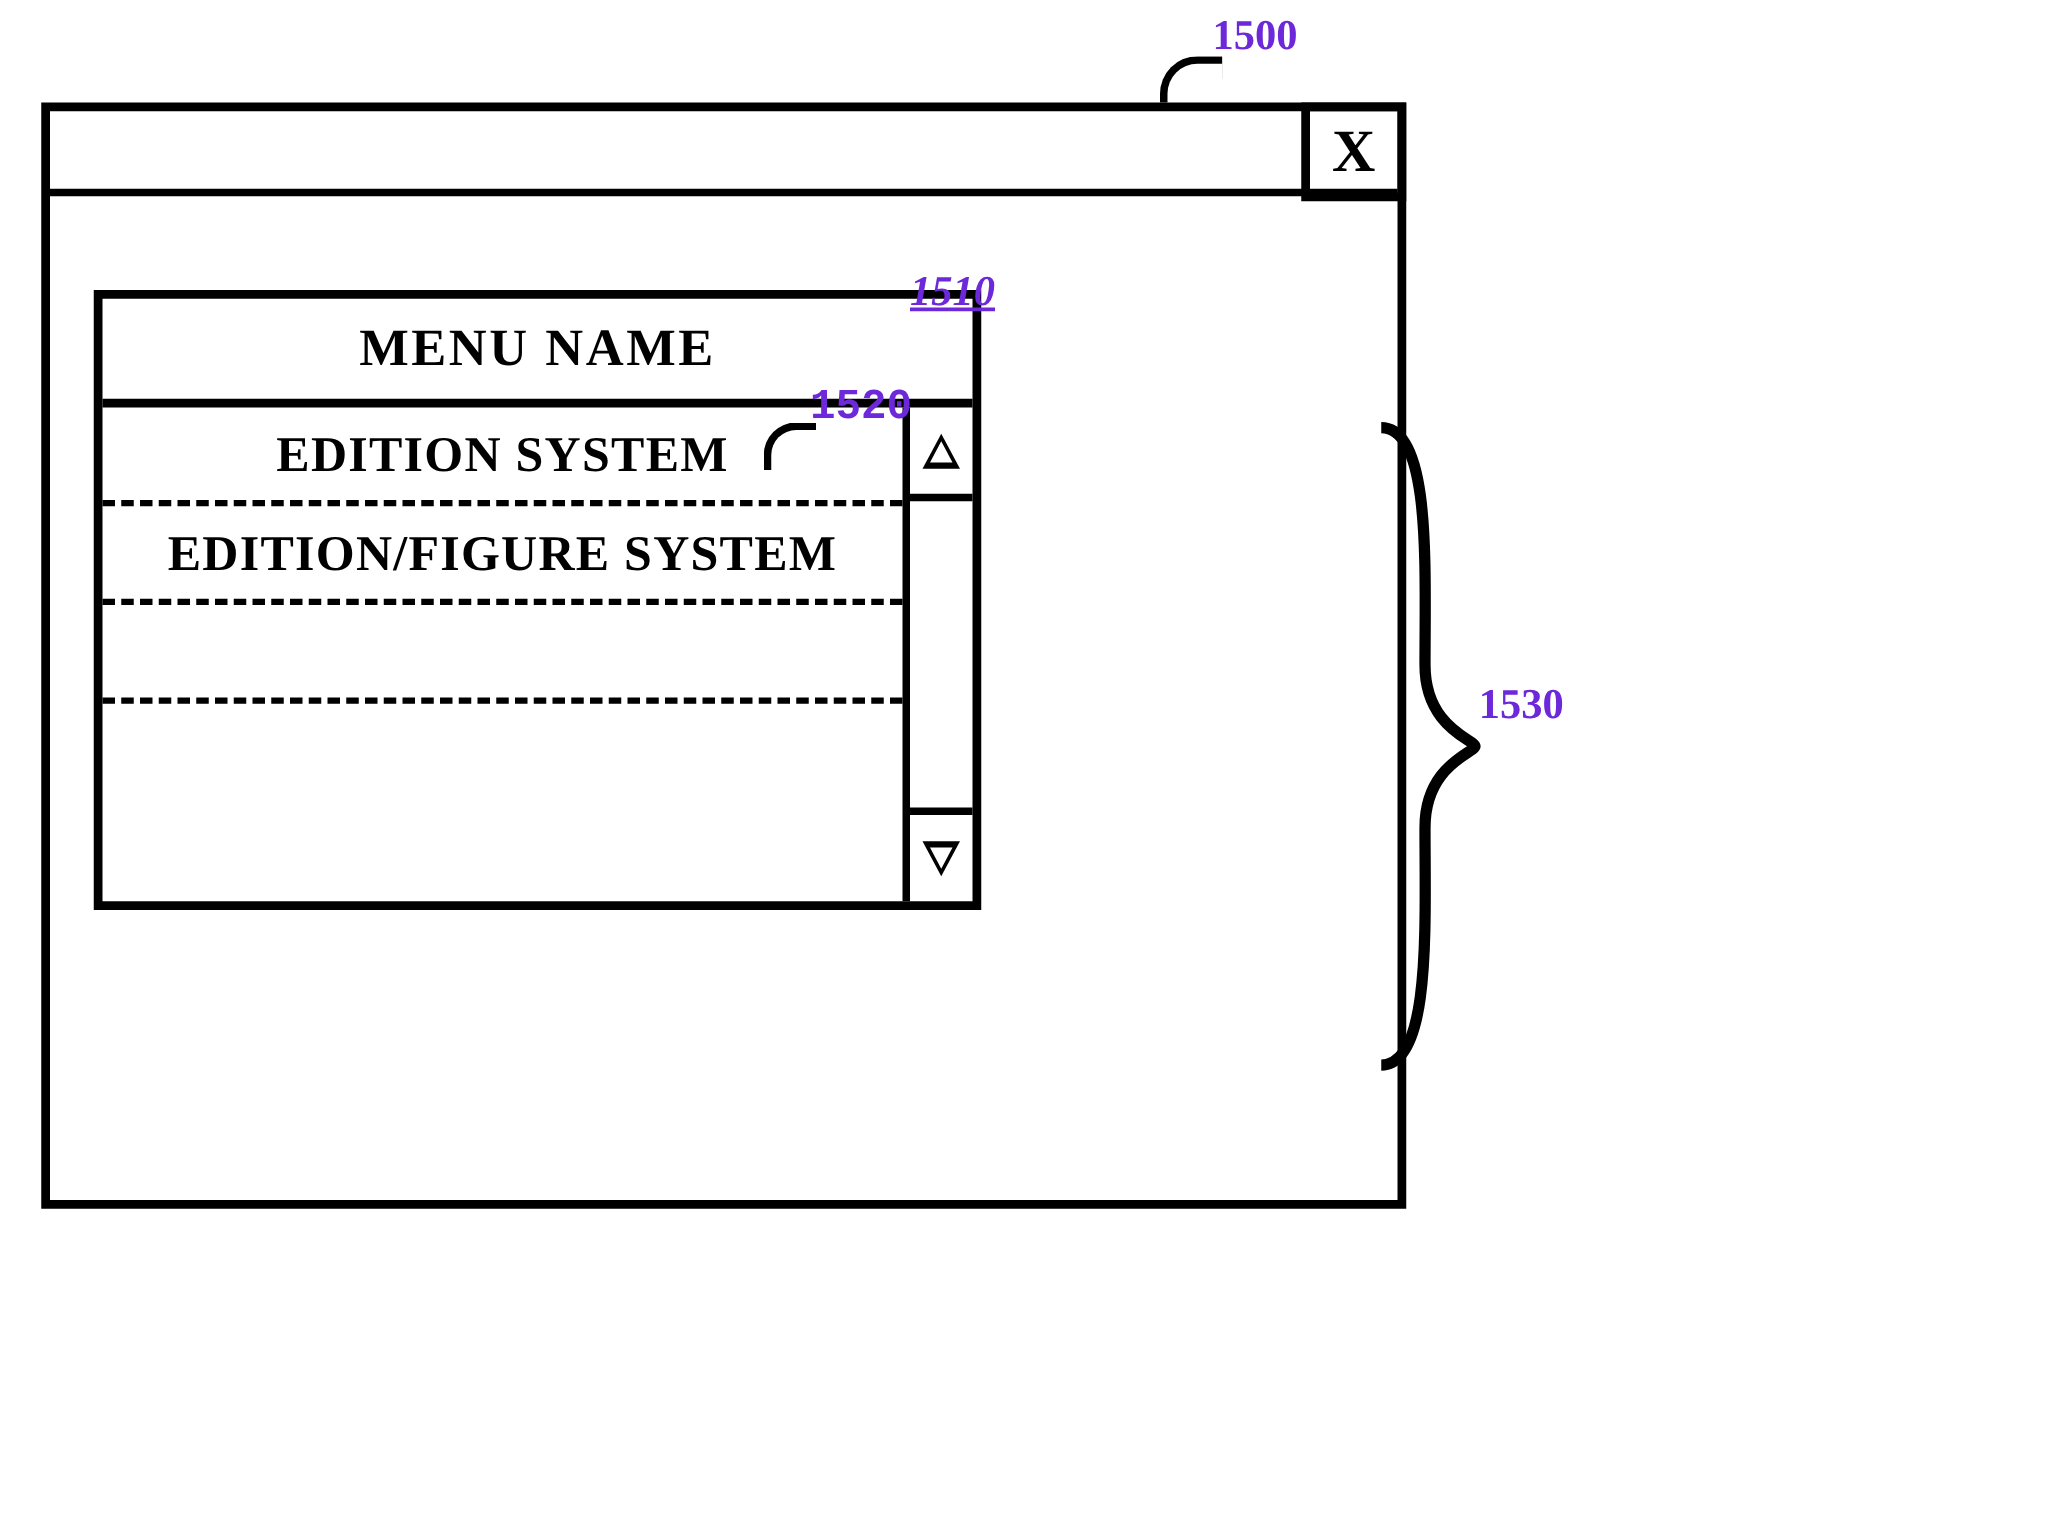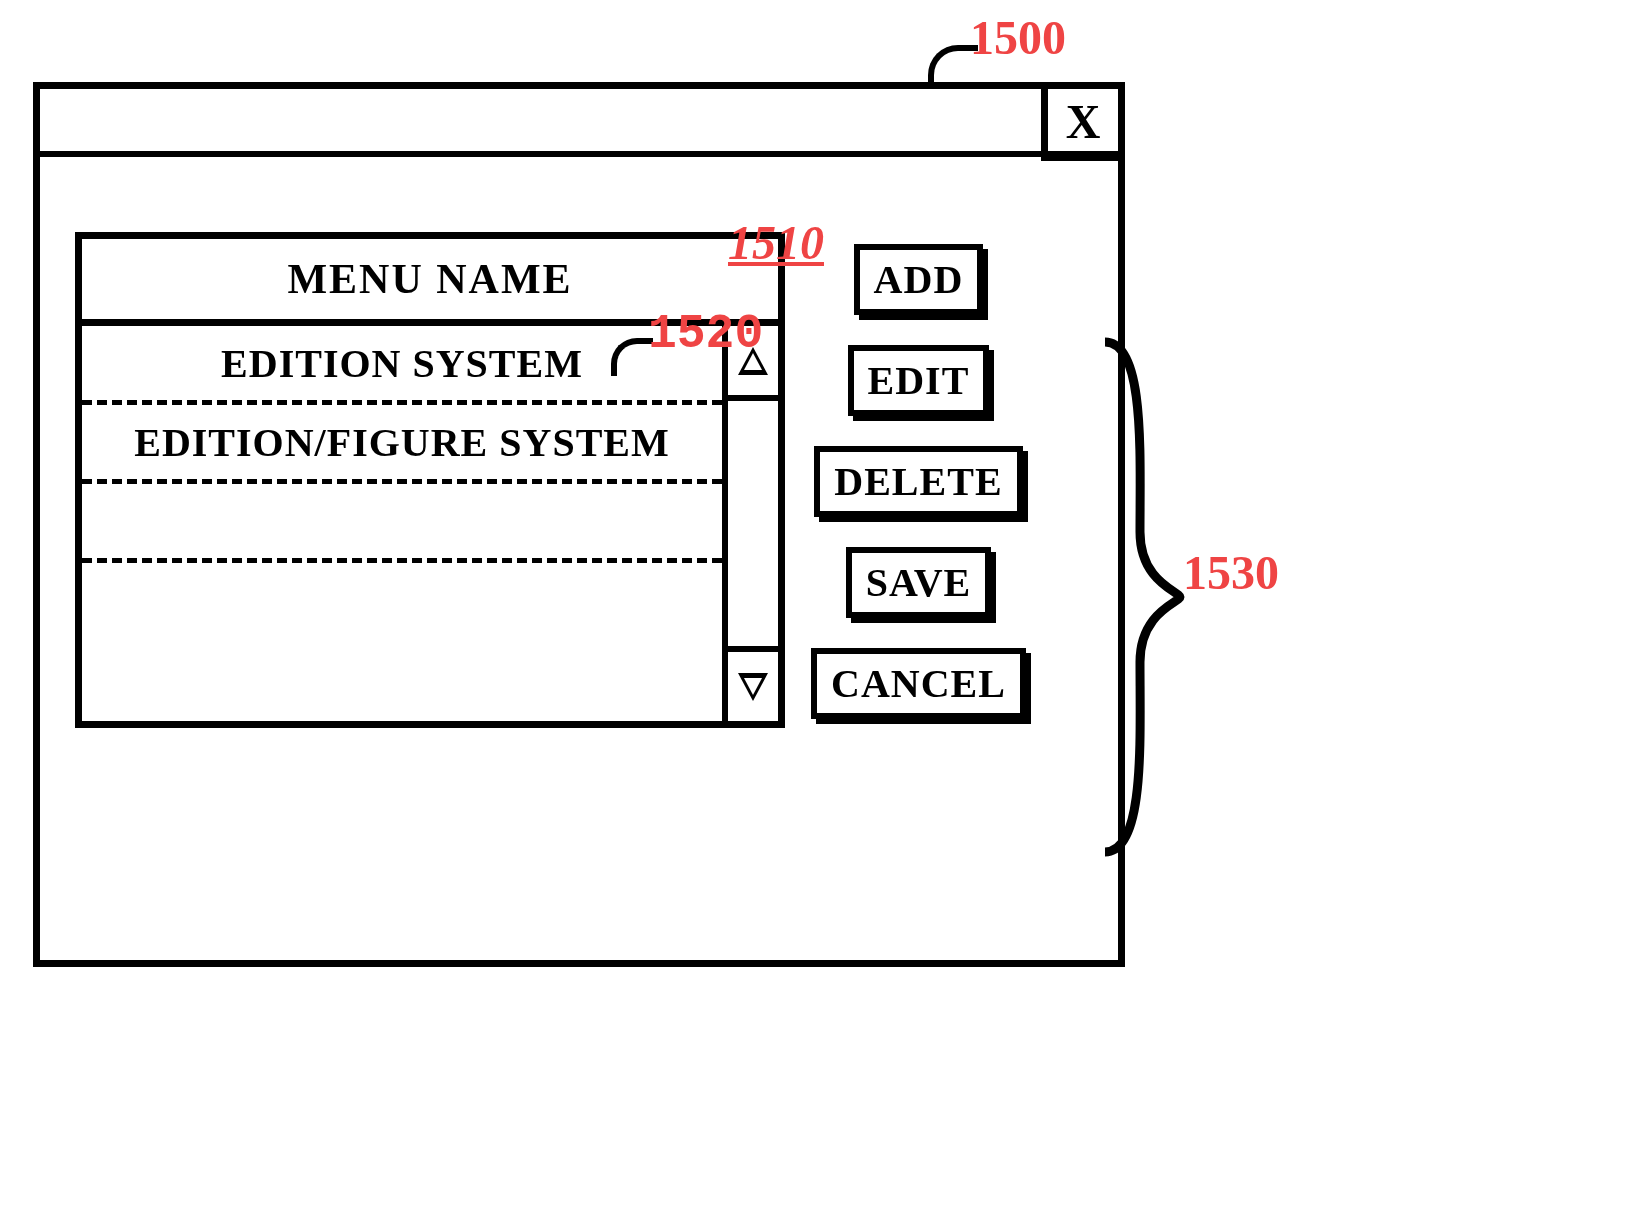--- a/index.html
+++ b/index.html
@@ -5,23 +5,23 @@
     * { box-sizing: border-box; margin: 0; padding: 0; }
     body {
       background: #fff;
       font-family: "Times New Roman", Georgia, serif;
       width: 1650px;
       height: 1211px;
       position: relative;
     }
     .callout {
       position: absolute;
-      font-size: 48px;
-      font-weight: bold;
-      color: #ef4444;
+      font-size: 34px;
+      font-weight: bold;
+      color: #6d28d9;
     }
     .callout-1500 { top: 10px; left: 970px; }
     .callout-1510 { top: 215px; left: 728px; text-decoration: underline; font-style: italic; }
     .callout-1520 { top: 307px; left: 648px; font-family: Liberation Mono, monospace; }
     .callout-1530 { top: 545px; left: 1183px; }
 
     .window {
       position: absolute;
       top: 82px;
       left: 33px;
@@ -57,23 +57,23 @@
     .event-label {
       font-size: 46px;
       font-weight: bold;
       line-height: 1.2;
       letter-spacing: 1px;
       max-width: 640px;
     }
 
     .lower {
       display: flex;
-      align-items: center;
+      align-items: flex-end;
       margin-top: 45px;
-      gap: 26px;
+      gap: 55px;
     }
 
     .listbox {
       border: 7px solid #000;
       width: 710px;
       background: #fff;
     }
     .listbox-header {
       border-bottom: 7px solid #000;
       text-align: center;
@@ -232,27 +232,20 @@
               <div class="tri-up"></div>
             </div>
             <div class="scroll-track"></div>
             <div class="scroll-btn">
               <div class="tri-down"></div>
             </div>
           </div>
         </div>
       </div>
 
-      <div class="btn-col">
-        <div class="btn">ADD</div>
-        <div class="btn">EDIT</div>
-        <div class="btn">DELETE</div>
-        <div class="btn">SAVE</div>
-        <div class="btn">CANCEL</div>
-      </div>
 
     </div>
   </div>
 </div>
 
 <div class="callout callout-1510">1510</div>
 <div class="hook-1520"></div>
 <div class="callout callout-1520">1520</div>
 
 <svg class="brace" viewBox="0 0 90 530">

